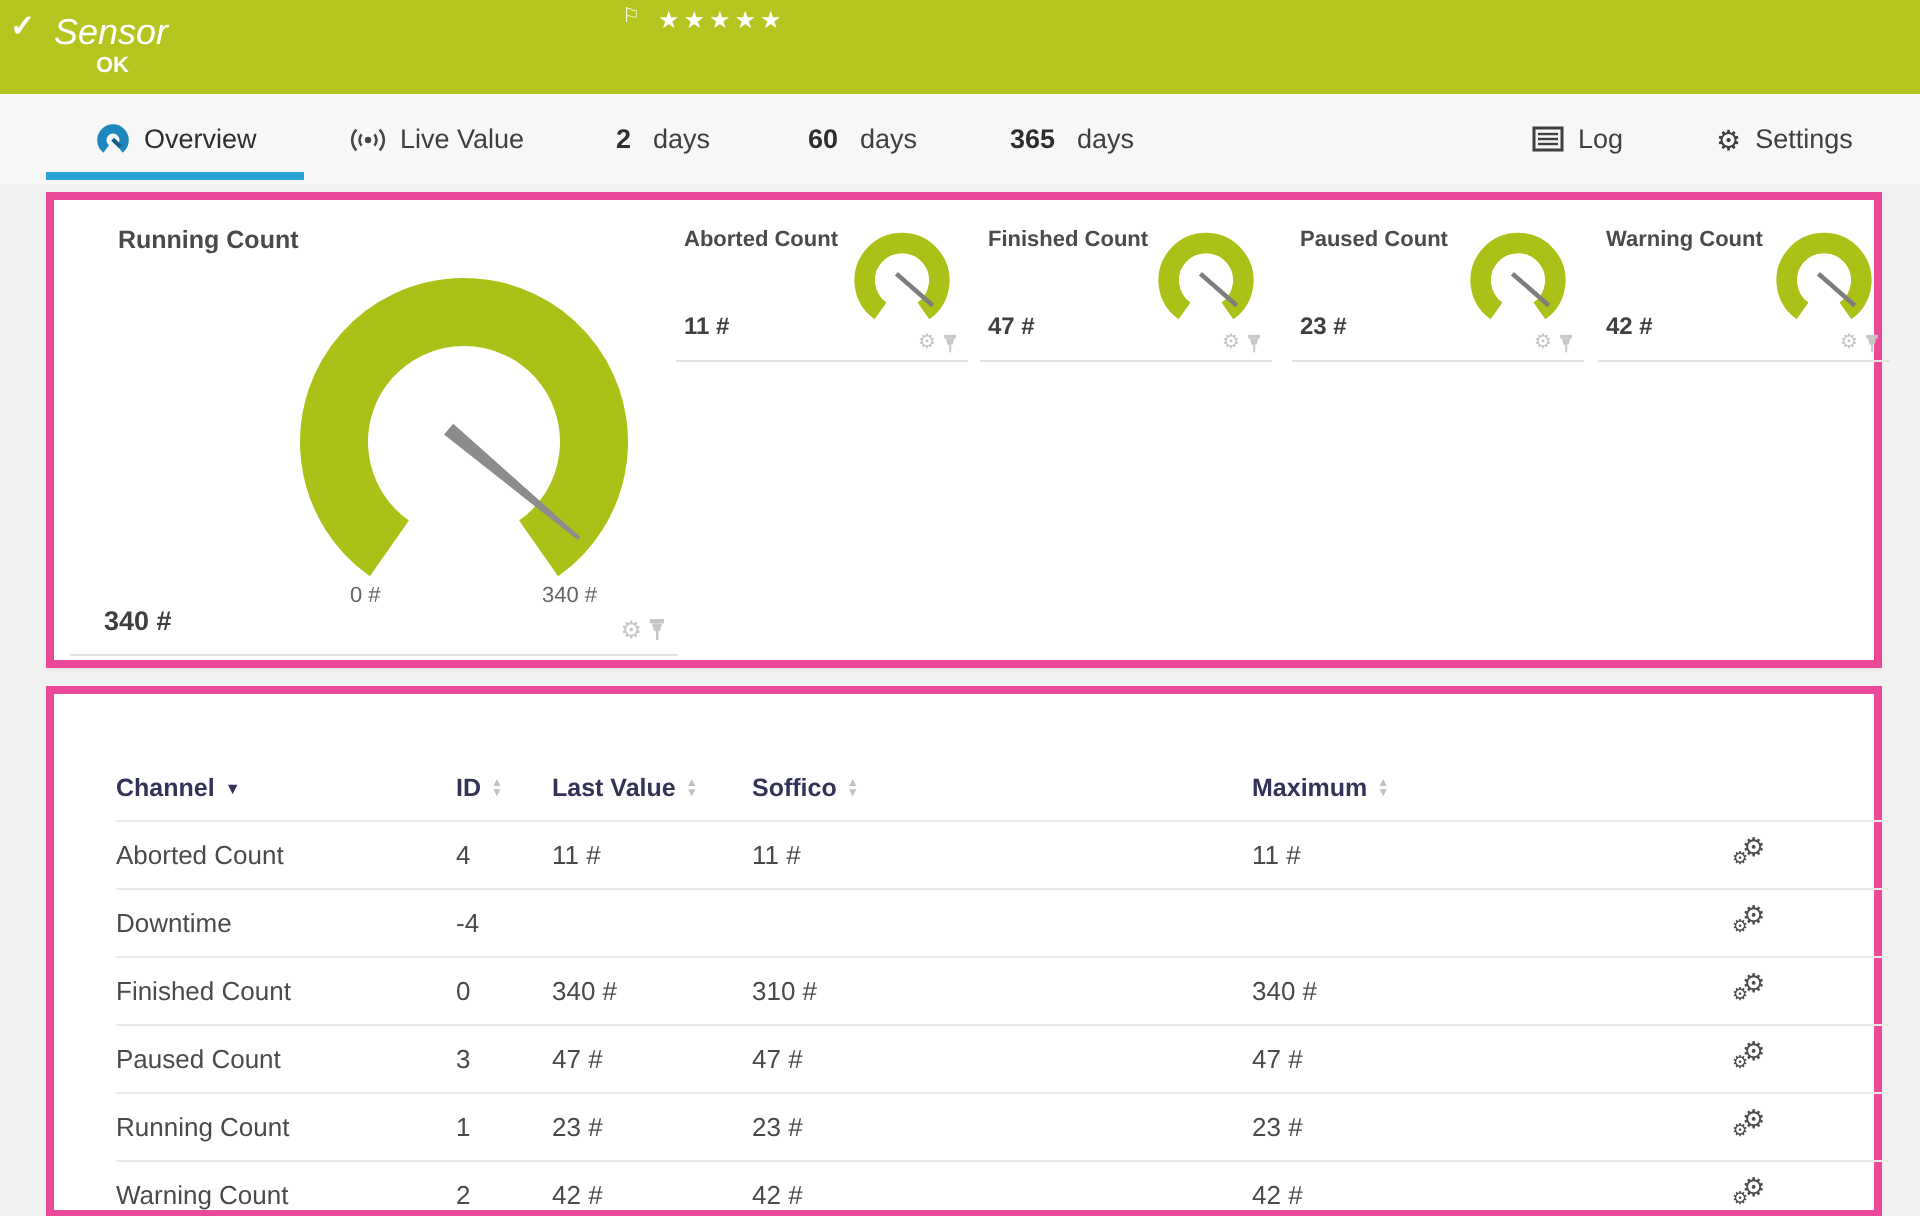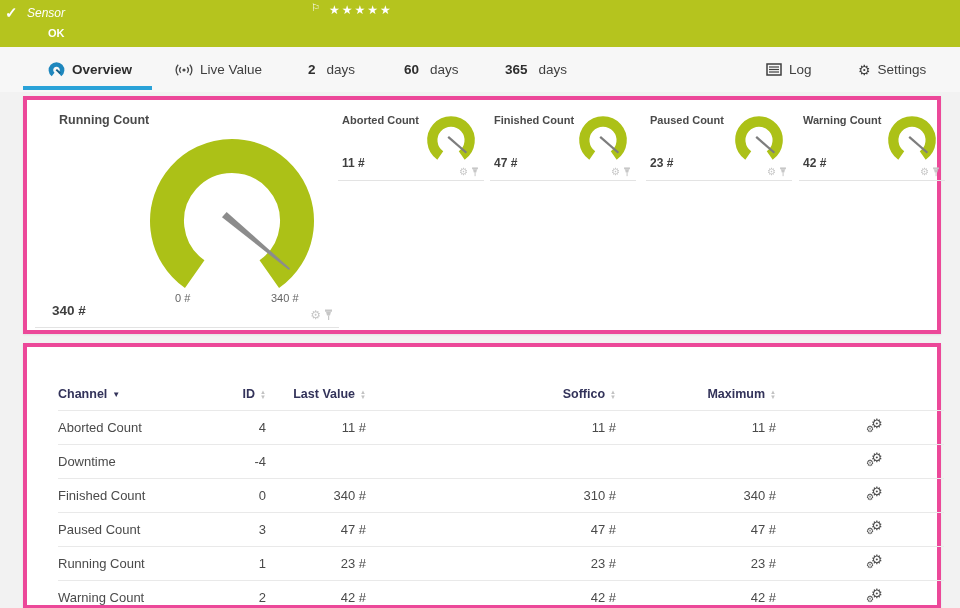--- a/index.html
+++ b/index.html
@@ -2,32 +2,32 @@
 <html><head>
 <meta charset="utf-8">
 <style>
   * { margin:0; padding:0; box-sizing:border-box; }
   html,body { width:960px; height:608px; overflow:hidden; }
   body { font-family:"Liberation Sans", sans-serif; background:#f2f2f2; position:relative; }
 
   
   .sensor-header { position:absolute; left:0; top:0; width:960px; height:47px; background:#b5c41e; color:#fff; }
   .hdr-check { position:absolute; left:5px; top:4px; font-size:15px; font-weight:bold; }
-  .hdr-kind { position:absolute; left:27px; top:6px; font-size:12px; font-style:italic; }
+  .hdr-kind { position:absolute; left:27px; top:6px; font-size:18px; font-style:italic; }
   .hdr-title { position:absolute; left:85px; top:4px; font-size:16px; font-weight:bold; }
   .hdr-flag { position:absolute; left:311px; top:2px; font-size:10px; }
   .hdr-stars { position:absolute; left:329px; top:3px; font-size:12px; letter-spacing:2px; }
   .hdr-status { position:absolute; left:48px; top:27px; font-size:11px; font-weight:bold; }
 
   
   .tab-band { position:absolute; left:0; top:47px; width:960px; height:45px; background:#f7f7f7; }
   .tab { position:absolute; top:0; height:45px; display:flex; align-items:center; gap:7px;
          font-size:13.5px; color:#3f3f3f; cursor:pointer; }
   .tab .num { font-weight:bold; color:#2e2e2e; margin-right:4px; }
-  .tab.active { font-weight:bold; color:#2e2e2e; }
+  .tab.active { font-weight:normal; color:#2e2e2e; }
   .tab-underline { position:absolute; left:23px; top:86px; width:129px; height:4px; background:#2aa2d8; }
   .tab .glyph { font-size:14px; color:#3f3f3f; line-height:1; }
 
   
   .panel { position:absolute; left:23px; width:918px; background:#fff;
            border:4px solid #ec4899; box-shadow:0 1px 2px rgba(0,0,0,.07); }
   .panel-gauges { top:96px; height:238px; }
   .panel-table  { top:343px; height:266px; }
 
   
@@ -53,21 +53,21 @@
   .tile-small .tile-icons .gear-glyph { font-size:10px; }
 
   
   table.chan { width:886px; margin:34px 0 0 31px; border-collapse:collapse; table-layout:fixed; }
   .chan col.c-channel { width:170px; } .chan col.c-id { width:48px; }
   .chan col.c-last { width:100px; } .chan col.c-min { width:250px; }
   .chan col.c-max { width:160px; } .chan col.c-act { width:158px; }
   .chan th { font-size:12.5px; font-weight:bold; color:#33335a; padding:6px 10px 9px 0; white-space:nowrap; }
   .chan td { font-size:13px; color:#4a4a4a; height:34px; padding-right:10px; white-space:nowrap; }
   .chan th, .chan td { border-bottom:1px solid #e9e9e9; }
-  .chan .al { text-align:left; } .chan .ar { text-align:right; }
+  .chan .al { text-align:left; } .chan .ar { text-align:left; }
   .chan td.act, .chan th.act { border-bottom:1px solid #e9e9e9; padding-left:80px; text-align:left; }
   .sort-pair { display:inline-flex; flex-direction:column; vertical-align:middle; margin-left:5px; line-height:0; }
   .sort-pair span { font-size:6px; color:#c2c2c2; line-height:5px; }
   .sort-desc { font-size:8px; color:#33335a; margin-left:5px; vertical-align:1px; }
   .row-gears { position:relative; display:inline-block; width:18px; height:17px; color:#4d4d4d; }
   .row-gears .g-big { position:absolute; left:5px; top:-2px; font-size:13px; }
   .row-gears .g-small { position:absolute; left:0; top:6px; font-size:9px; }
 </style>
 </head>
 <body>

